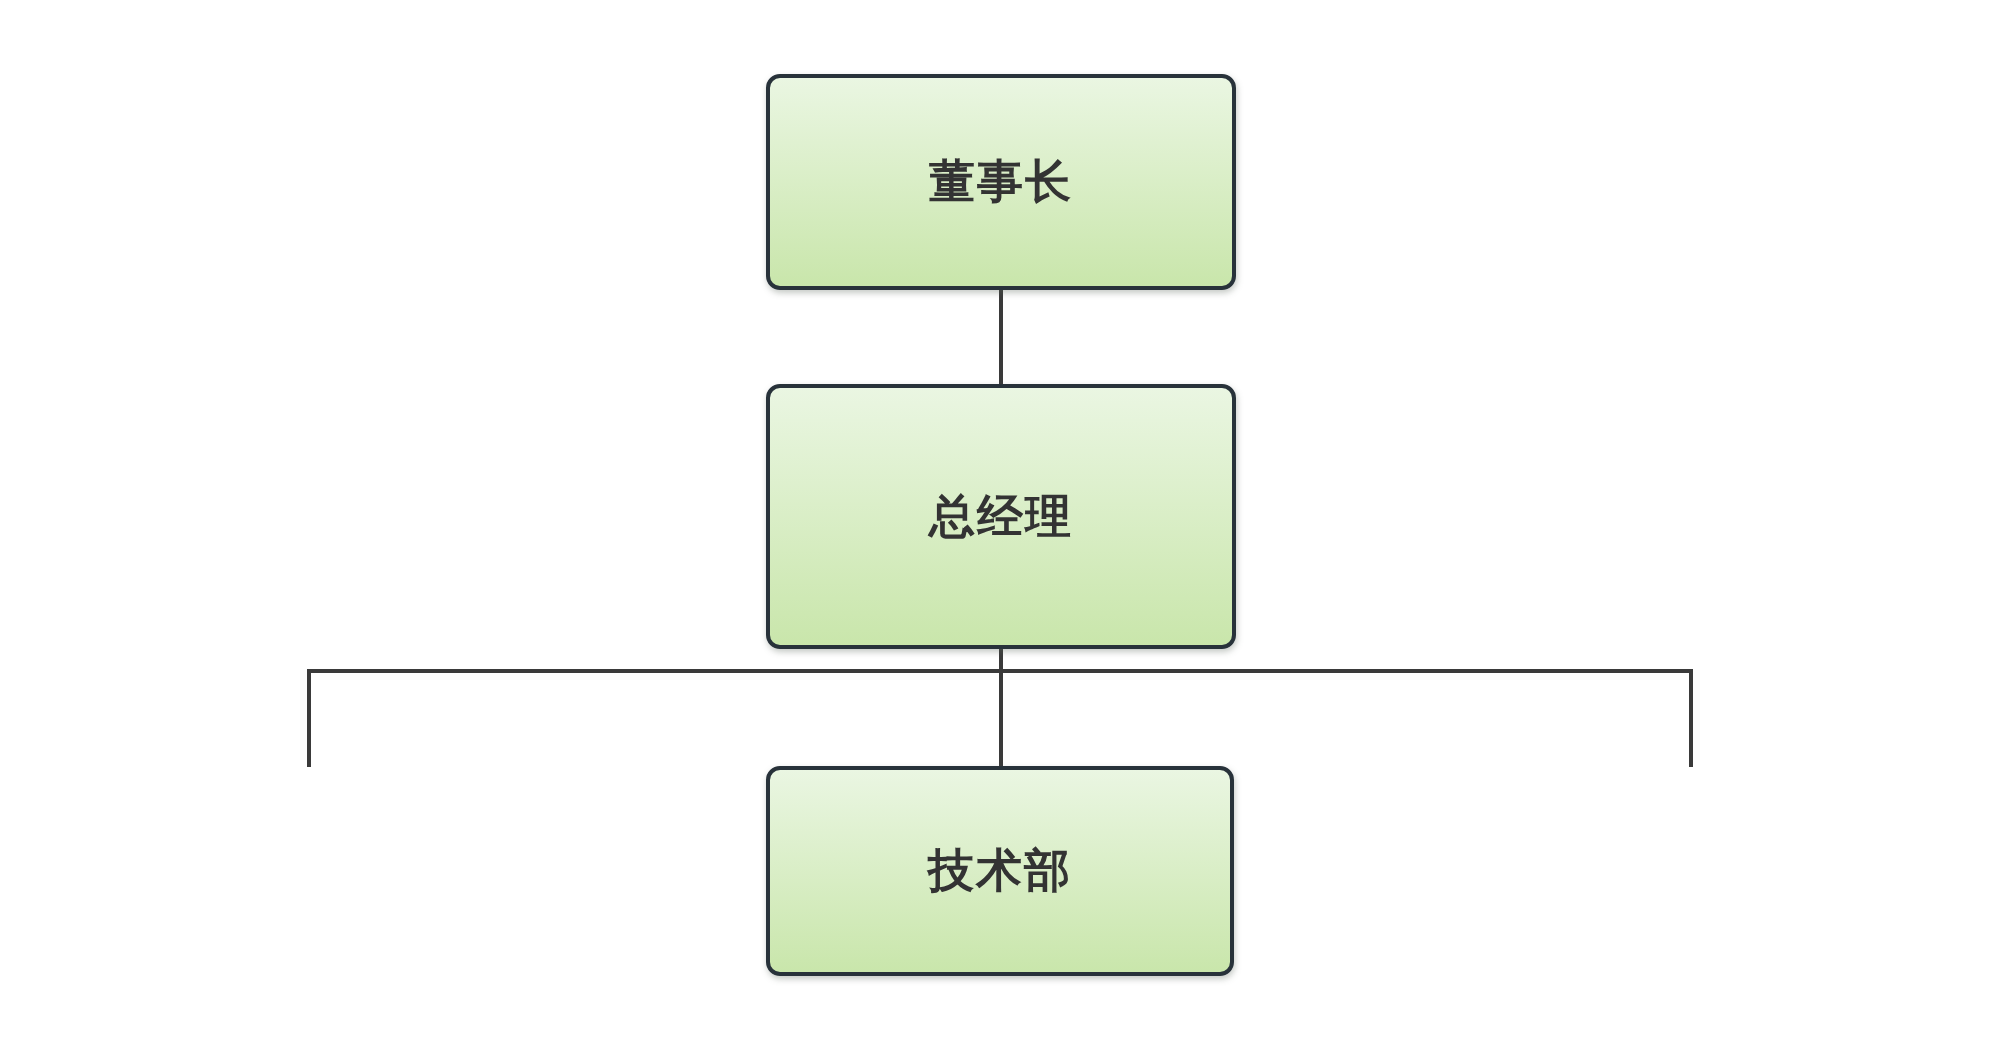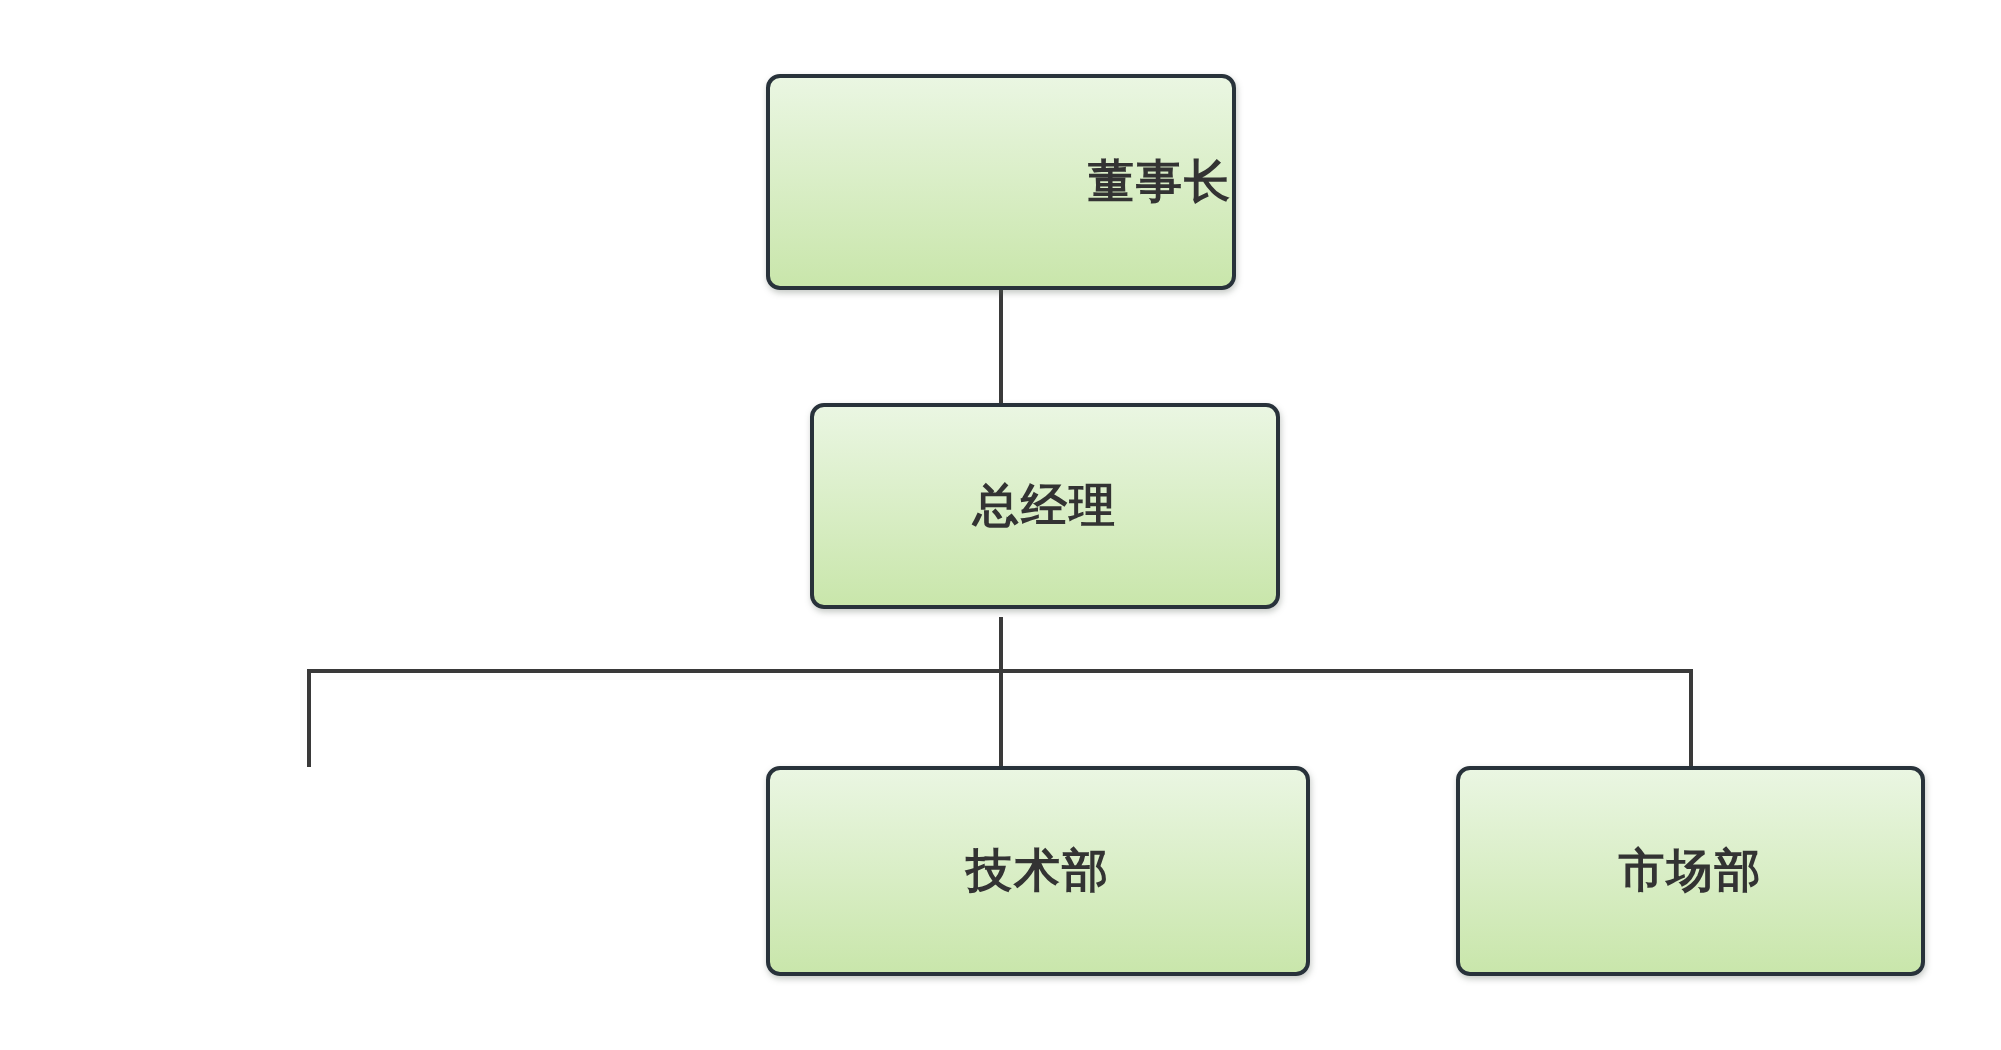--- a/index.html
+++ b/index.html
@@ -52,24 +52,24 @@
     box-shadow: 1px 3px 6px rgba(90, 100, 90, 0.35);
     cursor: default;
   }
   .node-label {
     font-size: 46px;
     font-weight: 700;
     color: var(--text);
     letter-spacing: 2px;
     white-space: nowrap;
   }
-  #node-chairman        { left: 766px;  top: 74px;  width: 470px; height: 216px; justify-content: flex-end; }
-  #node-general-manager { left: 766px;  top: 403px; width: 470px; height: 206px; margin-left: 44px; }
+  #node-chairman        { left: 766px;  top: 74px;  width: 470px; height: 216px; }
+  #node-general-manager { left: 766px;  top: 384px; width: 470px; height: 265px; }
   #node-dept-general    { left: 73px;   top: 766px; width: 472px; height: 210px; }
-  #node-dept-tech       { left: 766px;  top: 766px; width: 544px; height: 210px; font-family: Liberation Serif, serif; }
+  #node-dept-tech       { left: 766px;  top: 766px; width: 468px; height: 210px; font-family: Liberation Serif, serif; }
   #node-dept-market     { left: 1456px; top: 766px; width: 469px; height: 210px; }
 </style>
 </head>
 <body>
 
 <div class="canvas">
 
   <svg class="edges-layer" width="2001" height="1050" viewBox="0 0 2001 1050" xmlns="http://www.w3.org/2000/svg">
     <path class="edge" d="M 1001 290 L 1001 404"></path>
     <path class="edge" d="M 1001 617 L 1001 671 L 309 671 L 309 767"></path>
@@ -83,17 +83,14 @@
 
   <div class="node" id="node-general-manager">
     <span class="node-label">总经理</span>
   </div>
 
 
   <div class="node" id="node-dept-tech">
     <span class="node-label">技术部</span>
   </div>
 
-  <div class="node" id="node-dept-market">
-    <span class="node-label">市场部</span>
-  </div>
 
 </div>
 
 </body></html>

